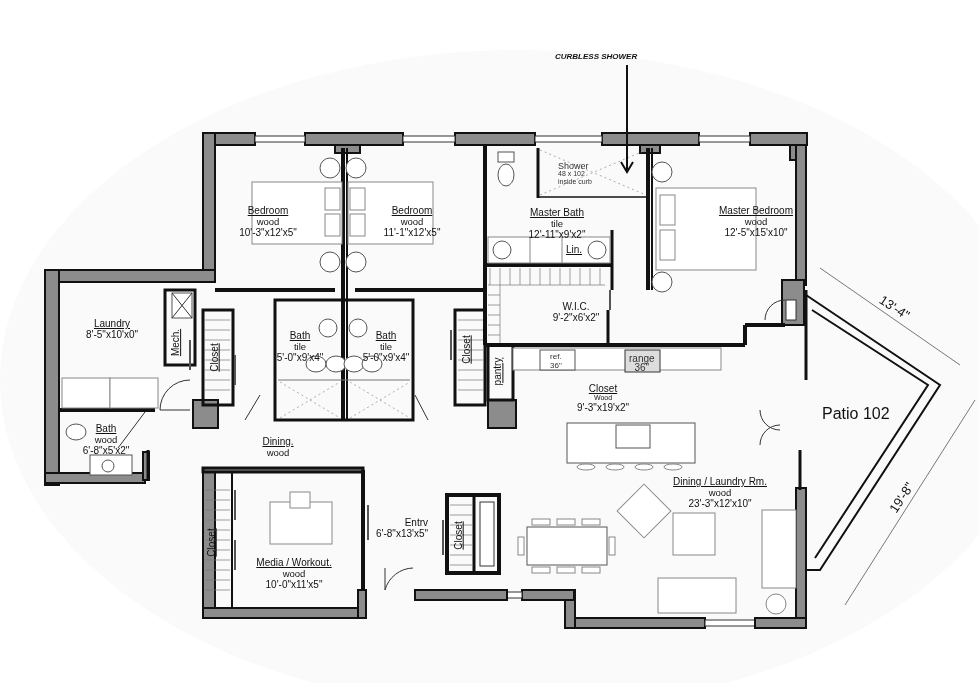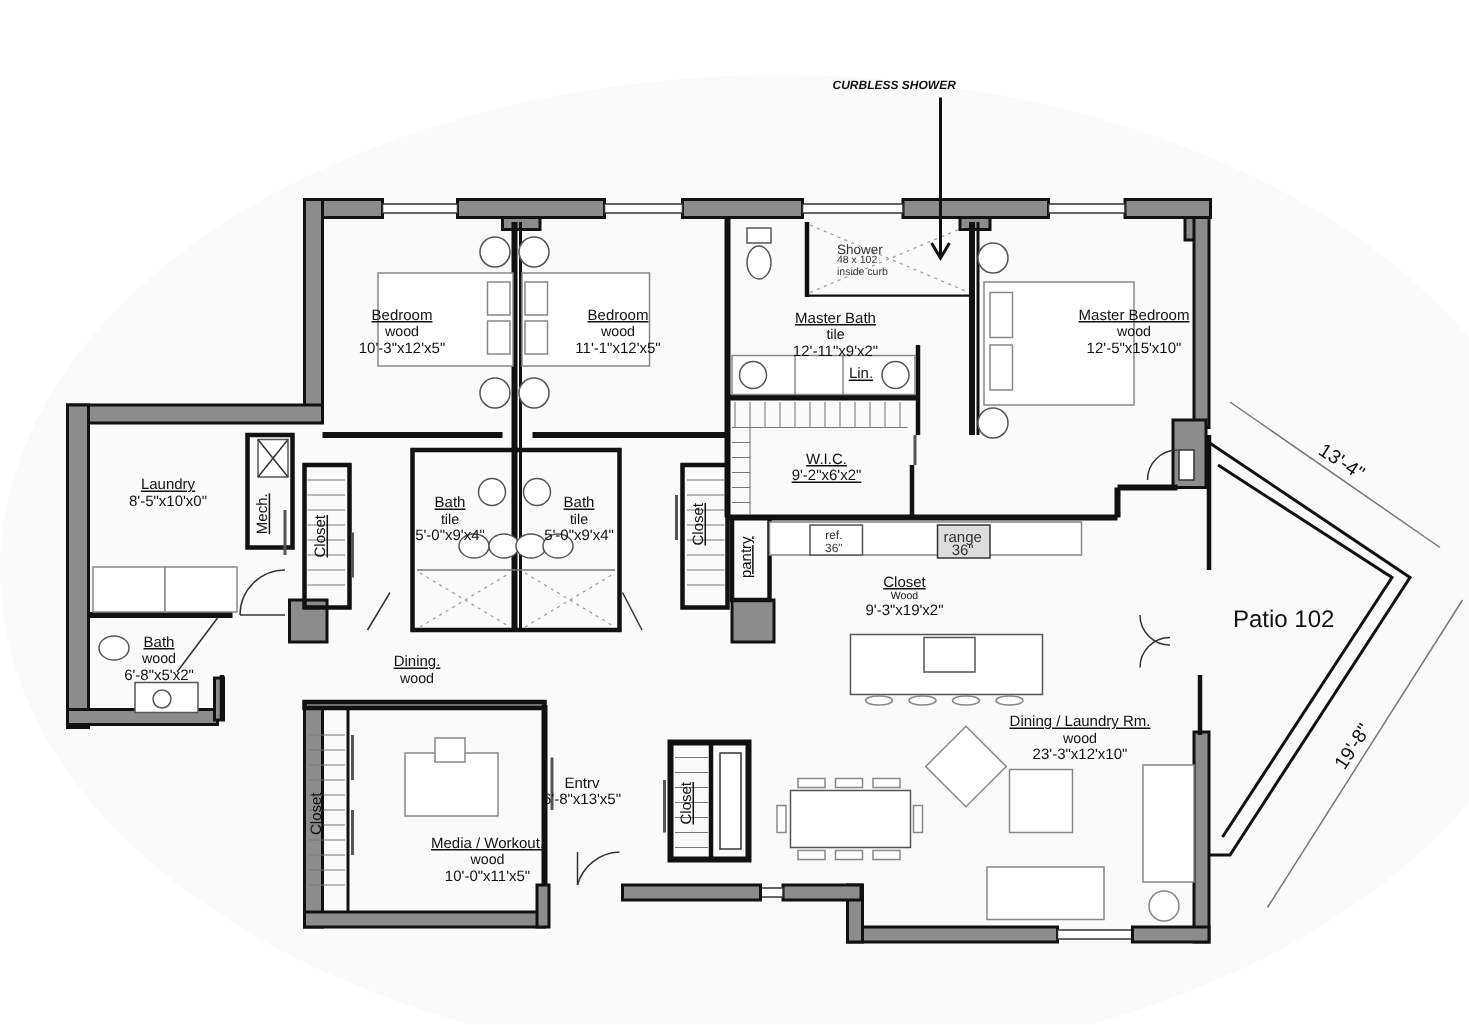--- a/index.html
+++ b/index.html
@@ -330,21 +330,21 @@
   <span class="dim">12'-5"x15'x10"</span>
 </div>
 <div class="small" style="left:558px;top:162px;">
   <span style="font-size:9px;display:block;">Shower</span>
   <span style="display:block;">48 x 102</span>
   <span style="display:block;">inside curb</span>
 </div>
 <div class="lbl" style="left:558px;top:244px;margin-left:16px;">
   <span class="name">Lin.</span>
 </div>
-<div class="lbl" style="left:551px;top:301px;text-decoration:underline;">
+<div class="lbl" style="left:576px;top:301px;">
   <span class="dim">W.I.C.</span>
   <span class="dim">9'-2"x6'x2"</span>
 </div>
 <div class="lbl" style="left:112px;top:318px;">
   <span class="name">Laundry</span>
   <span class="dim">8'-5"x10'x0"</span>
 </div>
 <div class="vlabel" style="left:162px;top:337px;transform:rotate(-90deg);">Mech.</div>
 <div class="vlabel" style="left:200px;top:352px;transform:rotate(-90deg);">Closet</div>
 <div class="lbl" style="left:300px;top:330px;">
@@ -374,27 +374,27 @@
 </div>
 <div class="lbl" style="left:106px;top:423px;">
   <span class="name">Bath</span>
   <span class="mat">wood</span>
   <span class="dim">6'-8"x5'x2"</span>
 </div>
 <div class="lbl" style="left:278px;top:436px;">
   <span class="name">Dining.</span>
   <span class="mat">wood</span>
 </div>
-<div class="lbl" style="left:294px;top:557px;margin-left:31px;">
+<div class="lbl" style="left:294px;top:557px;">
   <span class="name">Media / Workout.</span>
   <span class="mat">wood</span>
   <span class="dim">10'-0"x11'x5"</span>
 </div>
 <div class="vlabel" style="left:197px;top:537px;transform:rotate(-90deg);">Closet</div>
-<div class="lbl" style="left:388px;top:517px;">
+<div class="lbl" style="left:402px;top:517px;text-align:right;">
   <span class="dim">Entrv</span>
   <span class="dim">6'-8"x13'x5"</span>
 </div>
 <div class="vlabel" style="left:444px;top:530px;transform:rotate(-90deg);">Closet</div>
 <div class="lbl" style="left:720px;top:476px;">
   <span class="name">Dining / Laundry Rm.</span>
   <span class="mat">wood</span>
   <span class="dim">23'-3"x12'x10"</span>
 </div>
 <div class="dimlbl" style="left:822px;top:405px;font-size:16px;">Patio 102</div>

